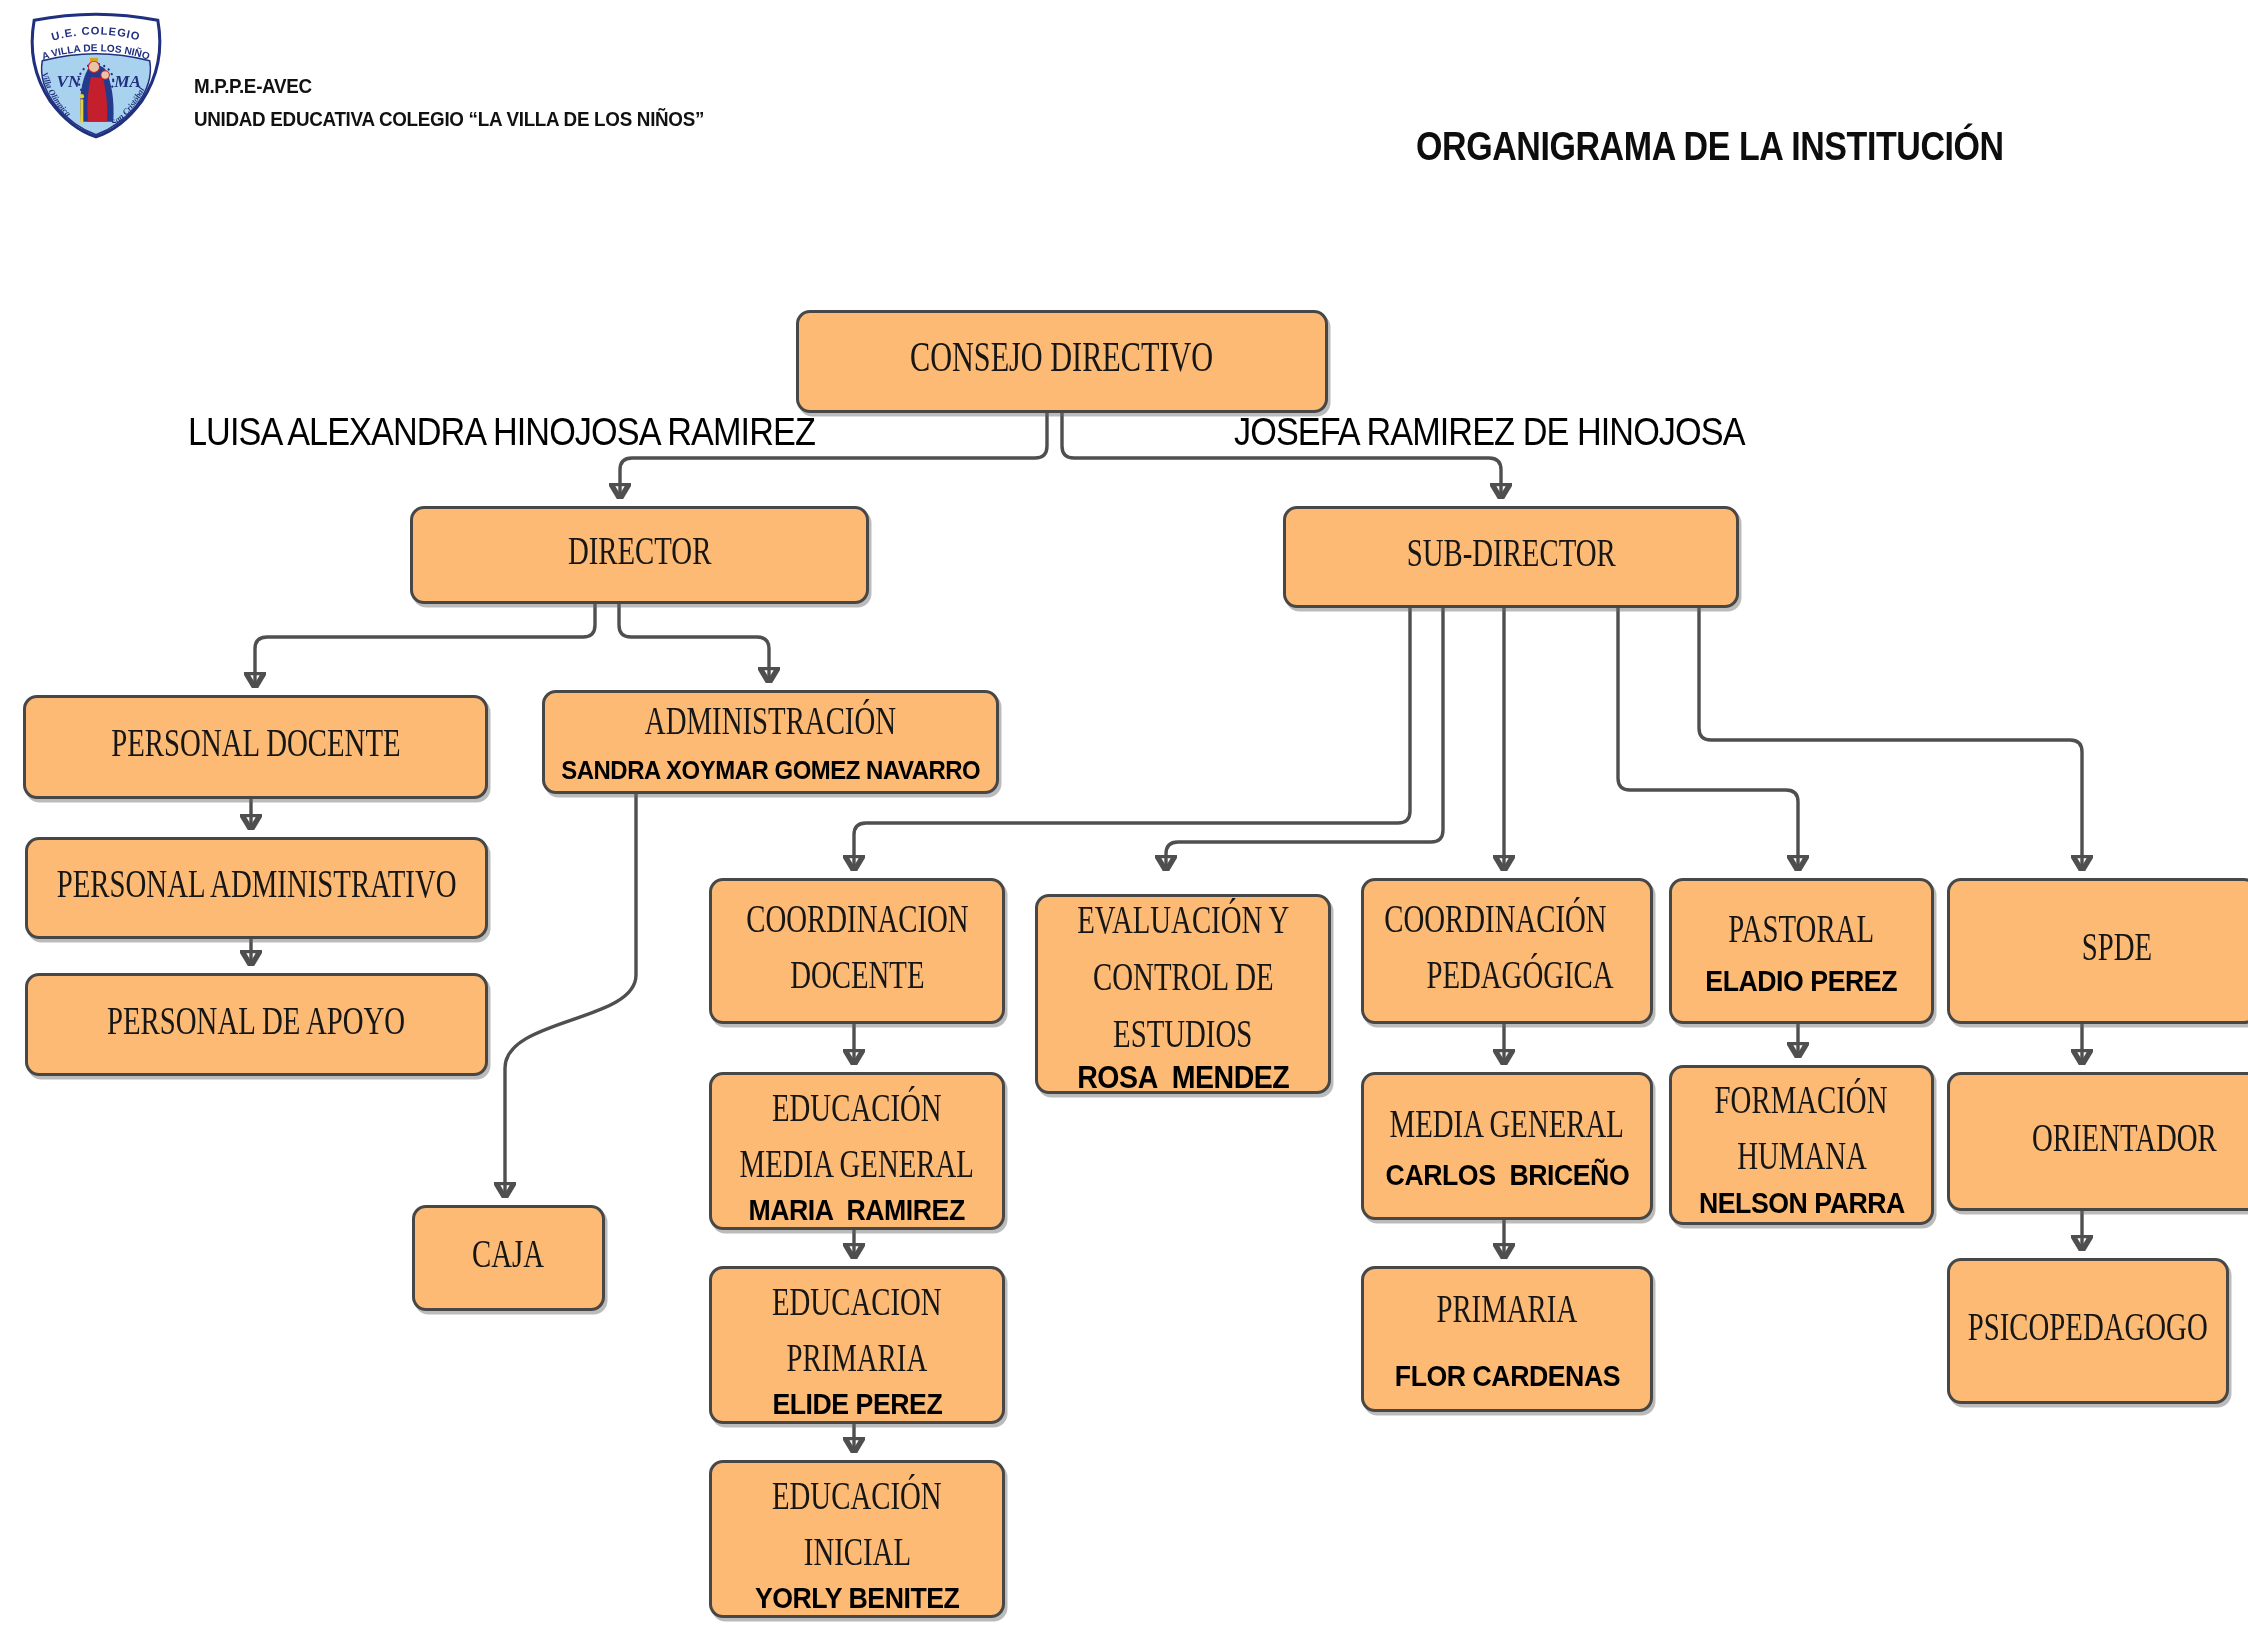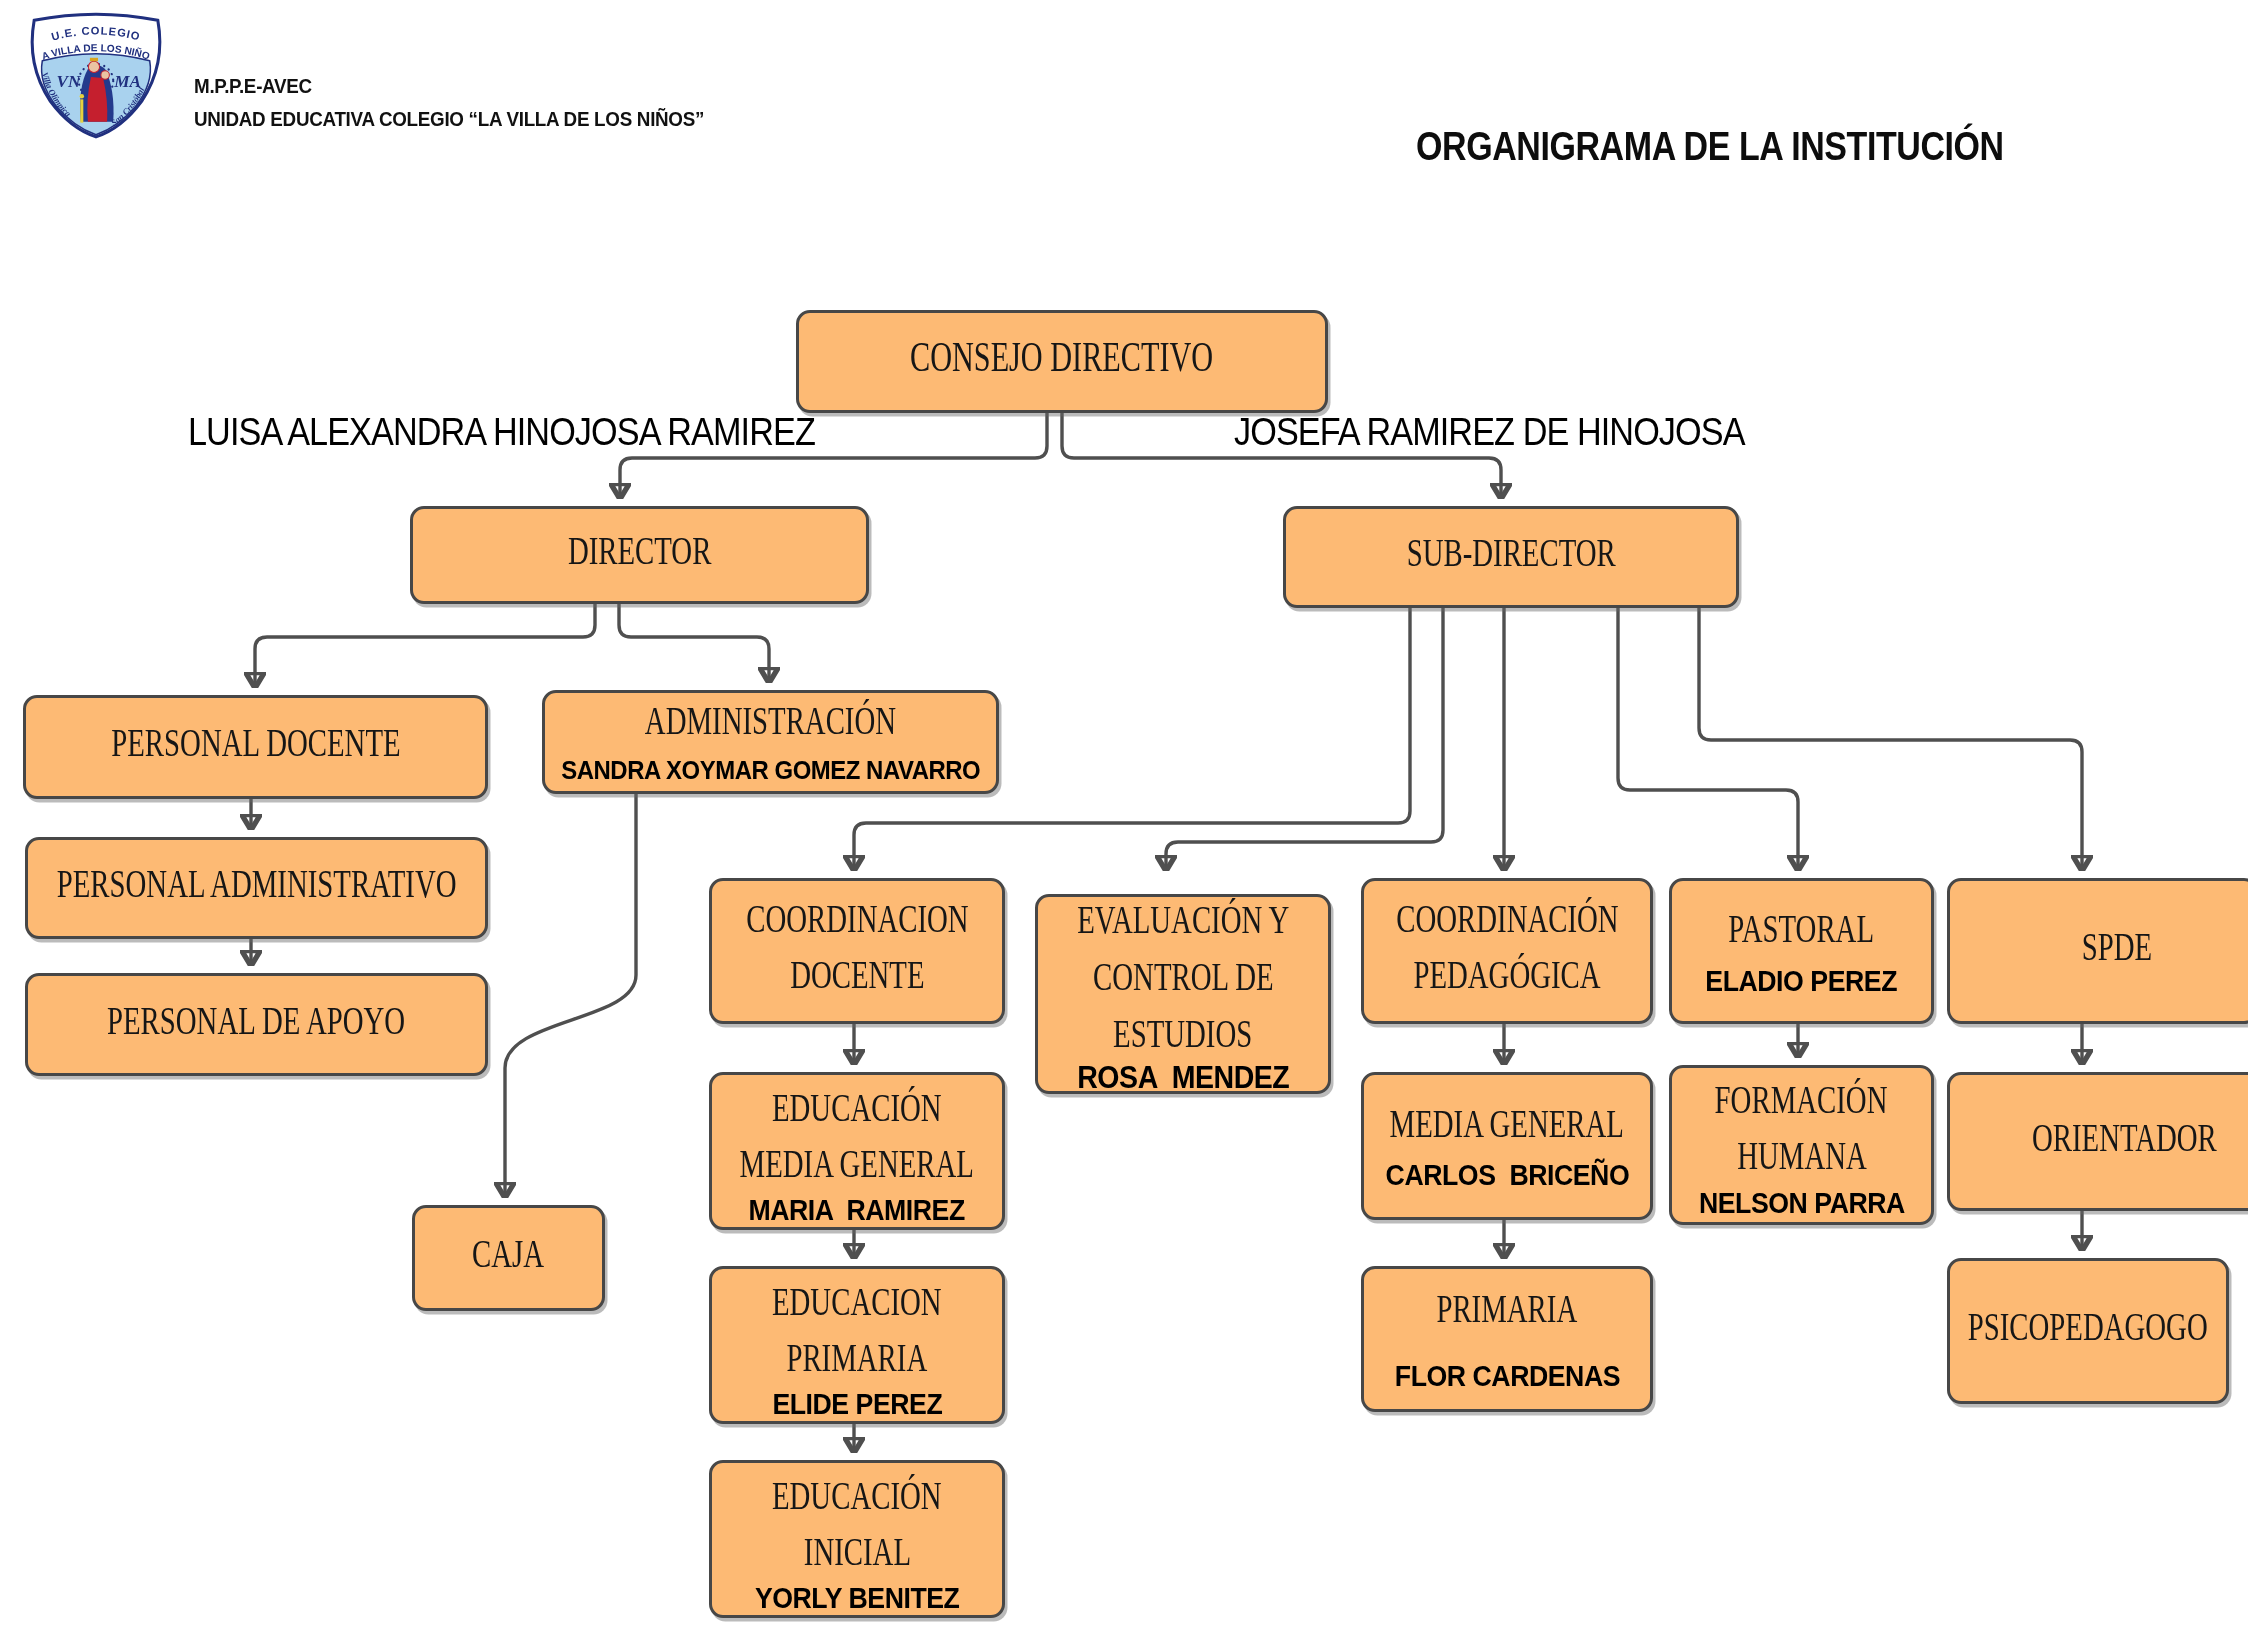--- a/index.html
+++ b/index.html
@@ -46,21 +46,21 @@
   .n-subdirector    {left:1283px;top:506px; width:450px; height:96px;}
   .n-pdocente       {left:23px;  top:695px; width:459px; height:98px;}
   .n-admin          {left:542px; top:690px; width:451px; height:98px;}
   .n-padmin         {left:25px;  top:837px; width:457px; height:96px;}
   .n-papoyo         {left:25px;  top:973px; width:457px; height:97px;}
   .n-caja           {left:412px; top:1205px;width:187px; height:100px;}
   .n-cdocente       {left:709px; top:878px; width:290px; height:140px;}
   .n-evaluacion     {left:1035px;top:878px; width:290px; height:192px;padding-top:2px;margin-top:16px;}
   .n-evaluacion .lbl{line-height:49px;}
   .n-evaluacion .person{margin-top:-5px;}
-  .n-cpedagogica    {left:1361px;top:878px; width:286px; height:140px;}
+  .n-cpedagogica    {left:1361px;top:878px; width:286px; height:140px;align-items:flex-end;}
   .n-pastoral       {left:1669px;top:878px; width:259px; height:140px;}
   .n-pastoral .person{margin-top:3px;}
   .n-spde           {left:1947px;top:878px; width:276px; height:140px;padding-left:29px;}
   .n-edumedia       {left:709px; top:1072px;width:290px; height:144px;padding-top:8px;}
   .n-eduprimaria    {left:709px; top:1266px;width:290px; height:144px;padding-top:8px;}
   .n-eduinicial     {left:709px; top:1460px;width:290px; height:144px;padding-top:8px;}
   .n-edumedia .person,.n-eduprimaria .person,.n-eduinicial .person{margin-top:-3px;}
   .n-mediageneral   {left:1361px;top:1072px;width:286px; height:142px;}
   .n-mediageneral .person{margin-top:2px;}
   .n-primaria       {left:1361px;top:1266px;width:286px; height:140px;}

